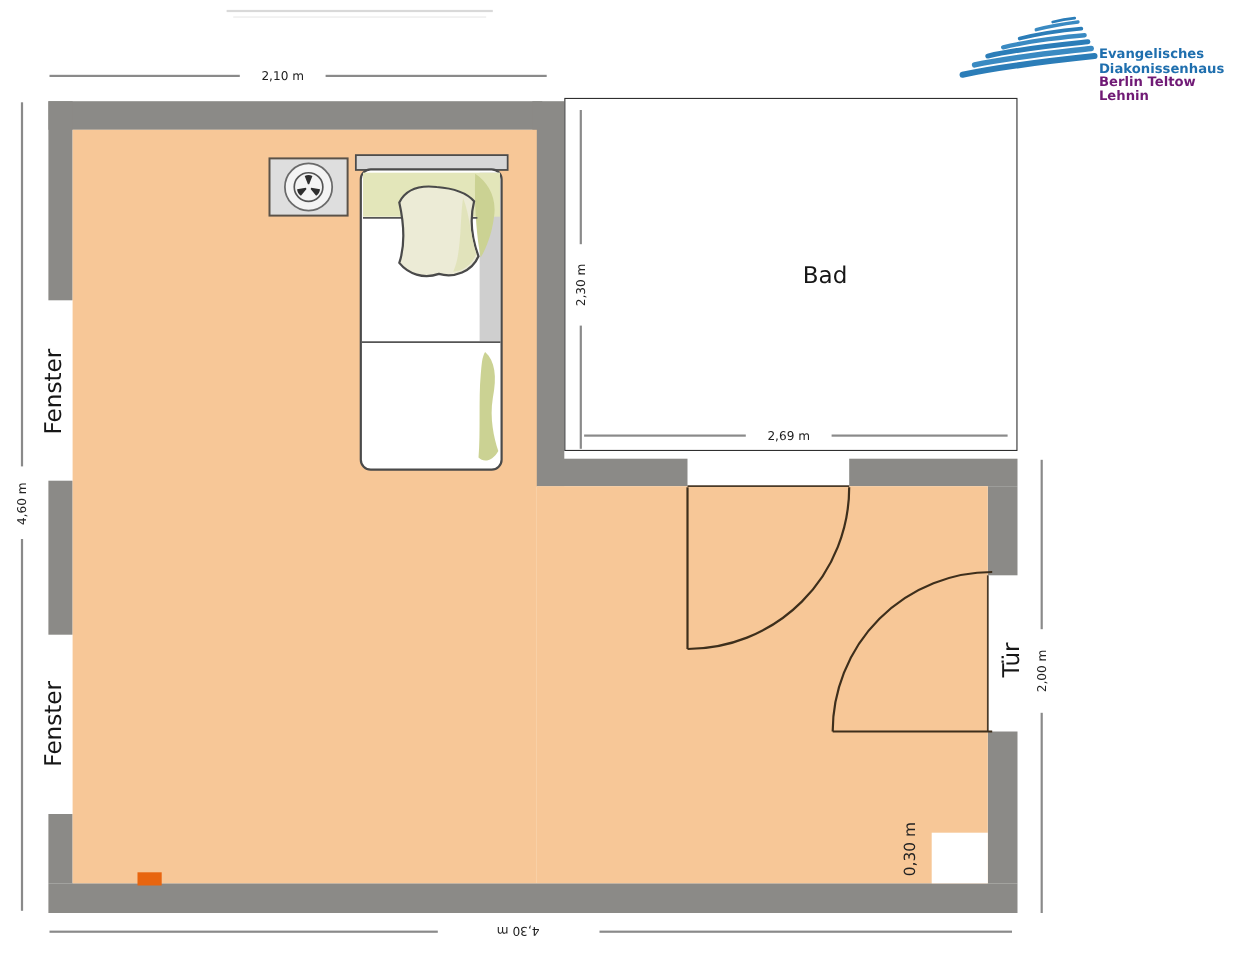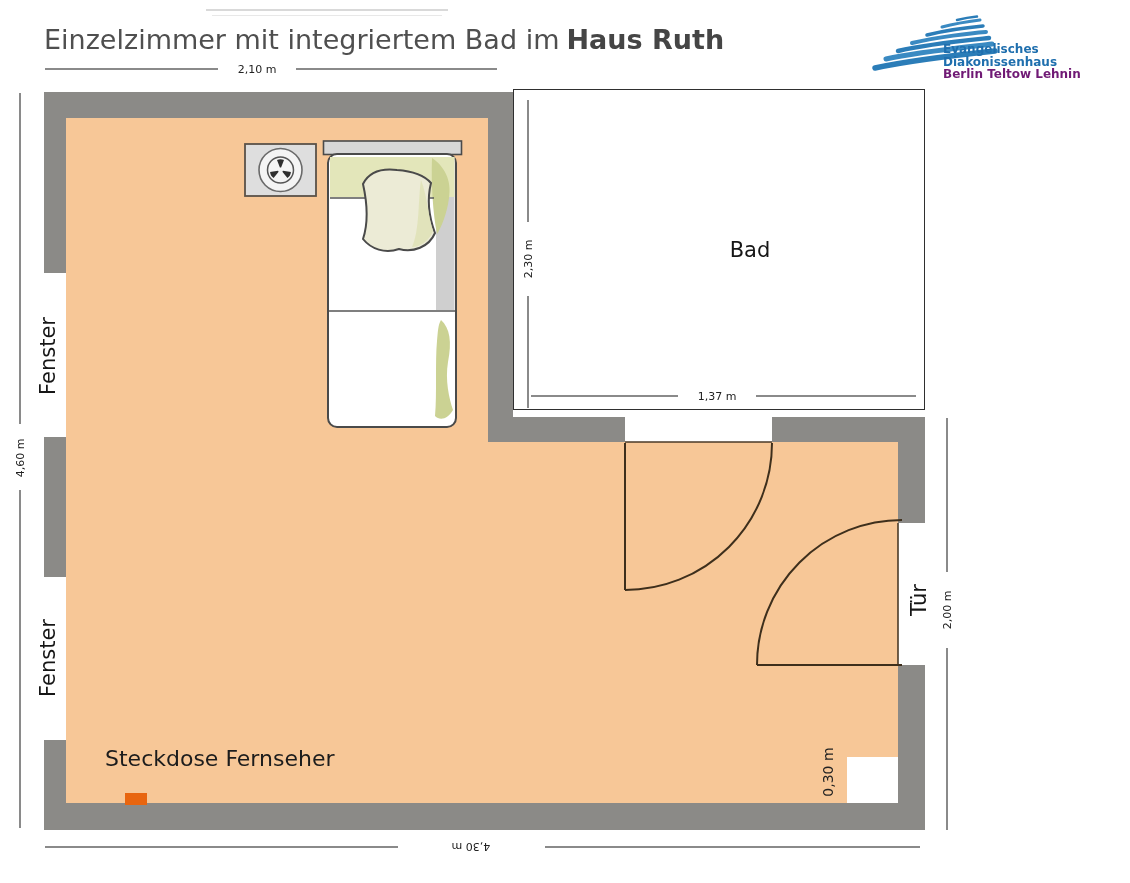--- a/index.html
+++ b/index.html
@@ -22,35 +22,34 @@
   
   .room-label{position:absolute;color:#161616;font-size:21px;display:flex;
               align-items:center;justify-content:center;white-space:nowrap;}
   .title{position:absolute;left:44px;top:24px;font-size:27px;color:#4f4f4f;white-space:nowrap;}
   .title .emph{font-weight:700;color:#454545;margin-left:7px;}
   .socket{position:absolute;left:125px;top:793px;width:22px;height:12px;background:#e8650f;}
   .socket-label{position:absolute;left:105px;top:746px;font-size:22px;color:#1c1c1c;white-space:nowrap;}
   .artifact{position:absolute;background:#d9d9d9;}
   
   .logo-strokes{position:absolute;left:872px;top:14px;width:130px;height:62px;}
-  .logo-text{position:absolute;left:943px;top:43px;font-size:12px;font-weight:700;line-height:12.5px;}
+  .logo-text{position:absolute;left:999px;top:43px;font-size:12px;font-weight:700;line-height:12.5px;}
   .logo-text .l1,.logo-text .l2{color:#1f6fae;}
   .logo-text .l3{color:#701a75;}
   svg{display:block;}
   .overlay-svg{position:absolute;left:0;top:0;pointer-events:none;}
 </style>
 </head>
 <body>
 
 <div id="stage">
 
   <div class="artifact" style="left:206px;top:9px;width:242px;height:2px;"></div>
   <div class="artifact" style="left:212px;top:15px;width:230px;height:1px;background:#e8e8e8;"></div>
 
-  <div class="title"><span>Einzelzimmer mit integriertem Bad im</span><span class="emph">Haus Ruth</span></div>
 
   <div class="logo-strokes">
     <svg width="130" height="62" viewBox="0 0 130 62">
       <g fill="none" stroke-linecap="round">
         <path d="M3,54 C35,47 85,41 123,37" stroke="#2b7db8" stroke-width="5.5"></path>
         <path d="M14,45 C45,38 95,33 120,30" stroke="#3a8ac2" stroke-width="5"></path>
         <path d="M26,37 C55,30 98,26 117,24" stroke="#2b7db8" stroke-width="4.5"></path>
         <path d="M40,29 C65,23 100,19 114,18" stroke="#3a8ac2" stroke-width="4"></path>
         <path d="M55,21 C75,16 100,13 111,12" stroke="#2b7db8" stroke-width="3.5"></path>
         <path d="M70,13 C85,9 100,7 108,6" stroke="#3a8ac2" stroke-width="3"></path>
@@ -97,29 +96,28 @@
   <div class="dim" style="left:946px;top:418px;width:2px;height:154px;"></div>
   <div class="dim" style="left:946px;top:648px;width:2px;height:182px;"></div>
   <div class="dim-label vbox rot-ccw" style="left:911px;top:574px;">2,00 m</div>
 
   <div class="dim" style="left:527px;top:100px;width:2px;height:122px;"></div>
   <div class="dim" style="left:527px;top:296px;width:2px;height:112px;"></div>
   <div class="dim-label vbox rot-ccw" style="left:492px;top:223px;">2,30 m</div>
 
   <div class="dim" style="left:531px;top:395px;width:147px;height:2px;"></div>
   <div class="dim" style="left:756px;top:395px;width:160px;height:2px;"></div>
-  <div class="dim-label" style="left:677px;top:386px;width:80px;height:20px;">1,37 m</div>
+  <div class="dim-label" style="left:677px;top:386px;width:80px;height:20px;">2,69 m</div>
 
   <div class="dim-label vbox rot-ccw" style="left:792px;top:736px;font-size:14px;">0,30 m</div>
 
   <div class="room-label vbox rot-ccw" style="left:12px;top:320px;font-size:21px;">Fenster</div>
   <div class="room-label vbox rot-ccw" style="left:12px;top:622px;font-size:21px;">Fenster</div>
   <div class="room-label vbox rot-ccw" style="left:883px;top:564px;font-size:21px;">Tür</div>
 
-  <div class="socket-label">Steckdose Fernseher</div>
   <div class="socket"></div>
 
   <svg class="overlay-svg" width="1130" height="883" viewBox="0 0 1130 883">
 
     <g>
       <line x1="625" y1="442" x2="772" y2="442" stroke="#4a3a28" stroke-width="1.6"></line>
       <line x1="898" y1="523" x2="898" y2="665" stroke="#4a3a28" stroke-width="1.6"></line>
     </g>
 
     <g fill="none" stroke="#3e2f1c" stroke-width="2">

